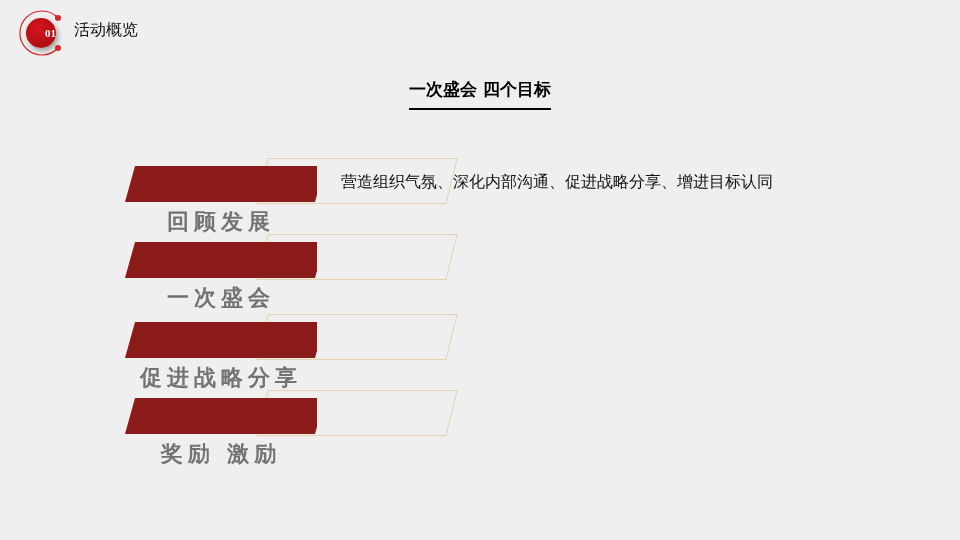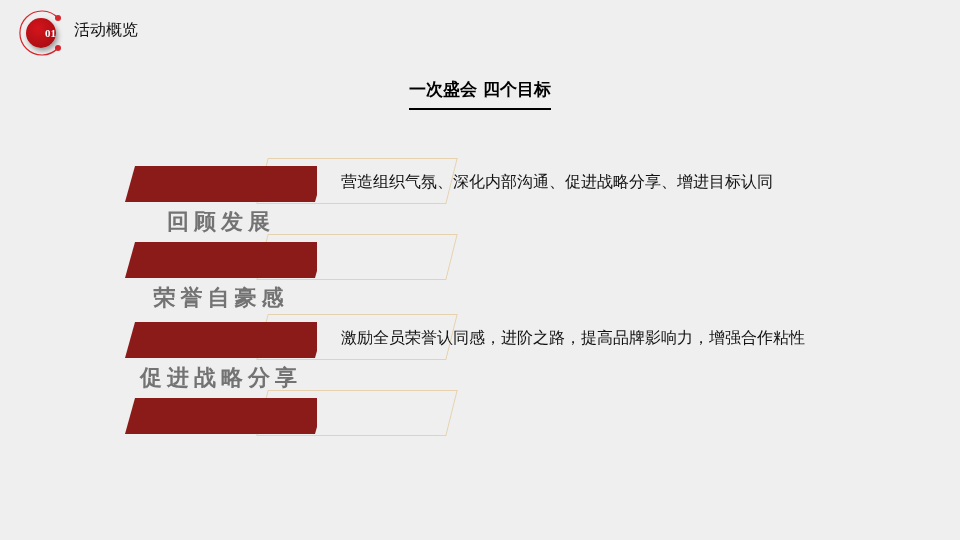--- a/index.html
+++ b/index.html
@@ -70,26 +70,26 @@
 <div class="row" style="top:163px">
   <div class="outline"></div>
   <div class="tag"></div>
   <div class="tag-label">回顾发展</div>
   <div class="desc">营造组织气氛、深化内部沟通、促进战略分享、增进目标认同</div>
 </div>
 
 <div class="row" style="top:239px">
   <div class="outline"></div>
   <div class="tag"></div>
-  <div class="tag-label">荣誉自豪感</div>
+  <div class="tag-label">一次盛会</div>
 </div>
 
 <div class="row" style="top:319px">
   <div class="outline"></div>
   <div class="tag"></div>
   <div class="tag-label">促进战略分享</div>
-  <div class="desc">激励全员荣誉认同感，进阶之路，提高品牌影响力，增强合作粘性</div>
 </div>
 
 <div class="row" style="top:395px">
   <div class="outline"></div>
   <div class="tag"></div>
+  <div class="tag-label">奖励 激励</div>
 </div>
 
 </body></html>

